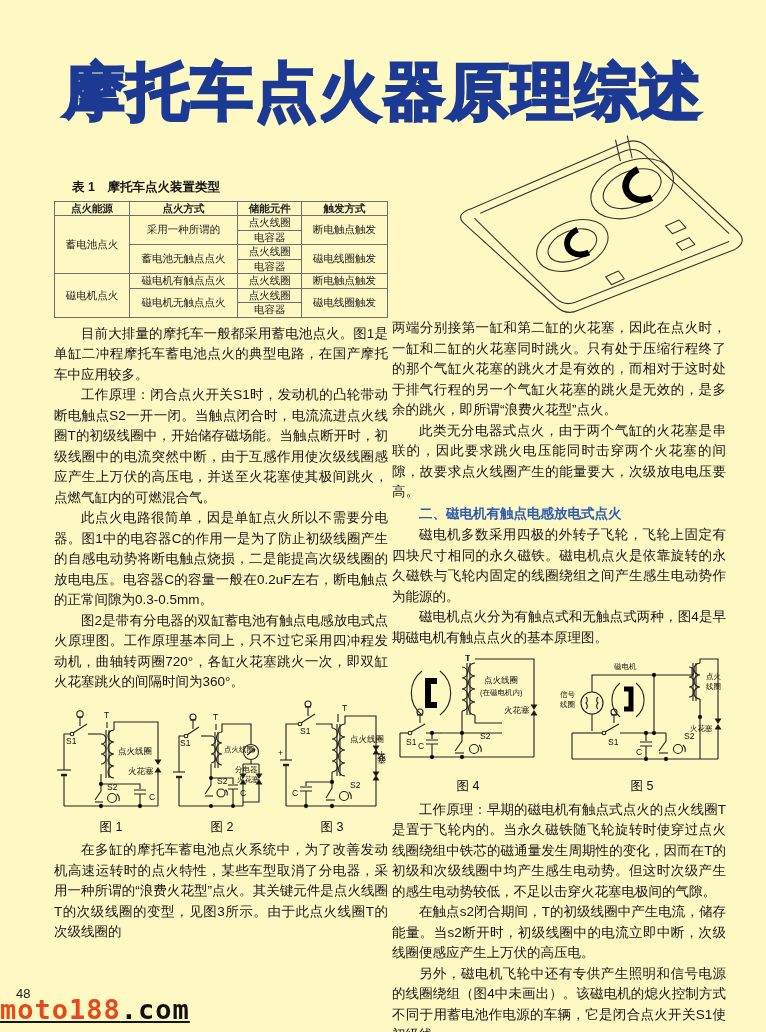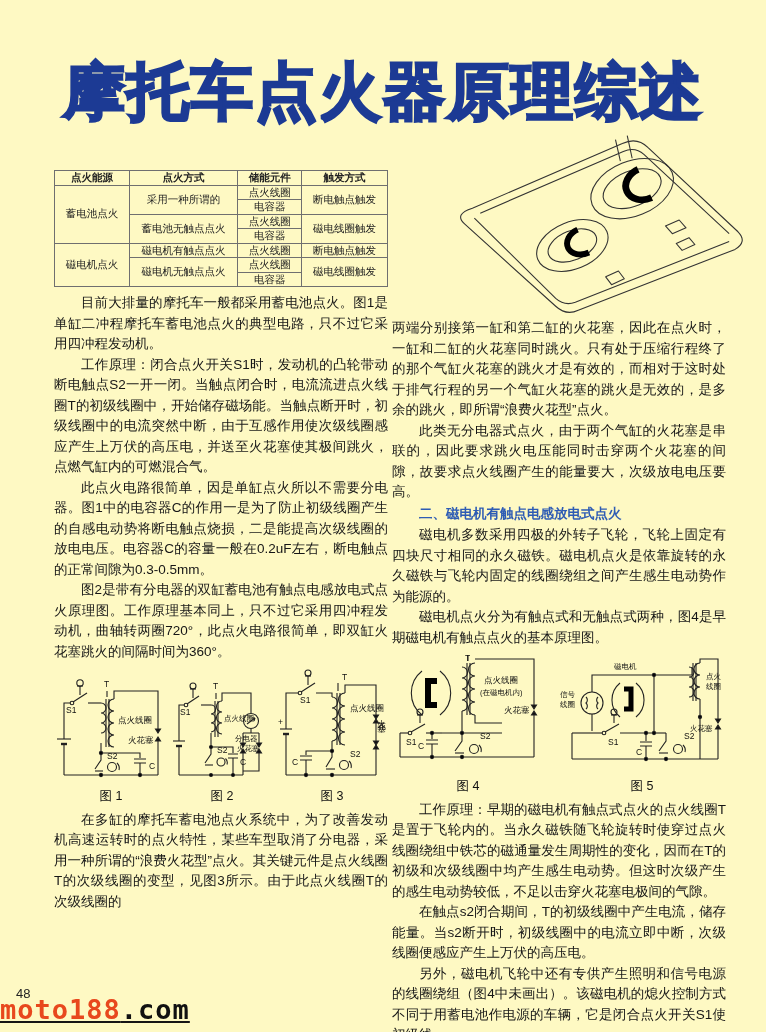--- a/index.html
+++ b/index.html
@@ -73,20 +73,21 @@
 
       <path d="M196,18 L201,40 M208,14 L213,37"></path>
       <path d="M247,106 l14,-6 7,8 -14,6 z"></path>
       <path d="M258,124 l13,-6 6,7 -13,6 z"></path>
       <path d="M186,158 l13,-6 6,8 -13,6 z"></path>
     </g>
   </svg>
 
   <div class="col col-left">
 
+    <div class="tbl-caption">表 1　摩托车点火装置类型</div>
     <table class="ign">
       <tbody>
           <tr>
         <th>点火能源</th>
         <th>点火方式</th>
         <th>储能元件</th>
         <th>触发方式</th>
       </tr>
       <tr>
         <td rowspan="4">蓄电池点火</td>
@@ -115,24 +116,24 @@
         <td rowspan="2">磁电机无触点点火</td>
         <td>点火线圈</td>
         <td rowspan="2">磁电线圈触发</td>
       </tr>
       <tr>
         <td>电容器</td>
       </tr>
     </tbody>
       </table>
 
-    <p>目前大排量的摩托车一般都采用蓄电池点火。图1是单缸二冲程摩托车蓄电池点火的典型电路，只不过它采用四冲程发动机。</p>
+    <p>目前大排量的摩托车一般都采用蓄电池点火。图1是单缸二冲程摩托车蓄电池点火的典型电路，在国产摩托车中应用较多。</p>
     <p>工作原理：闭合点火开关S1时，发动机的凸轮带动断电触点S2一开一闭。当触点闭合时，电流流进点火线圈T的初级线圈中，开始储存磁场能。当触点断开时，初级线圈中的电流突然中断，由于互感作用使次级线圈感应产生上万伏的高压电，并送至火花塞使其极间跳火，点燃气缸内的可燃混合气。</p>
     <p>此点火电路很简单，因是单缸点火所以不需要分电器。图1中的电容器C的作用一是为了防止初级线圈产生的自感电动势将断电触点烧损，二是能提高次级线圈的放电电压。电容器C的容量一般在0.2uF左右，断电触点的正常间隙为0.3-0.5mm。</p>
-    <p>图2是带有分电器的双缸蓄电池有触点电感放电式点火原理图。工作原理基本同上，只不过它采用四冲程发动机，曲轴转两圈720°，此点火电路很简单，即双缸火花塞跳火的间隔时间为360°。</p>
+    <p>图2是带有分电器的双缸蓄电池有触点电感放电式点火原理图。工作原理基本同上，只不过它采用四冲程发动机，曲轴转两圈720°，各缸火花塞跳火一次，即双缸火花塞跳火的间隔时间为360°。</p>
 
     <div class="figrow">
       <figure>
         <svg class="circuit" width="114" height="112" viewBox="0 0 114 112">
           <g fill="none" stroke="#222" stroke-width="1.1">
             <path d="M10,44 V30 H16"></path>
             <circle cx="18" cy="30" r="1.8"></circle>
             <path d="M19,29 L33,20"></path>
             <g>
               <path d="M26,22 V13"></path>

